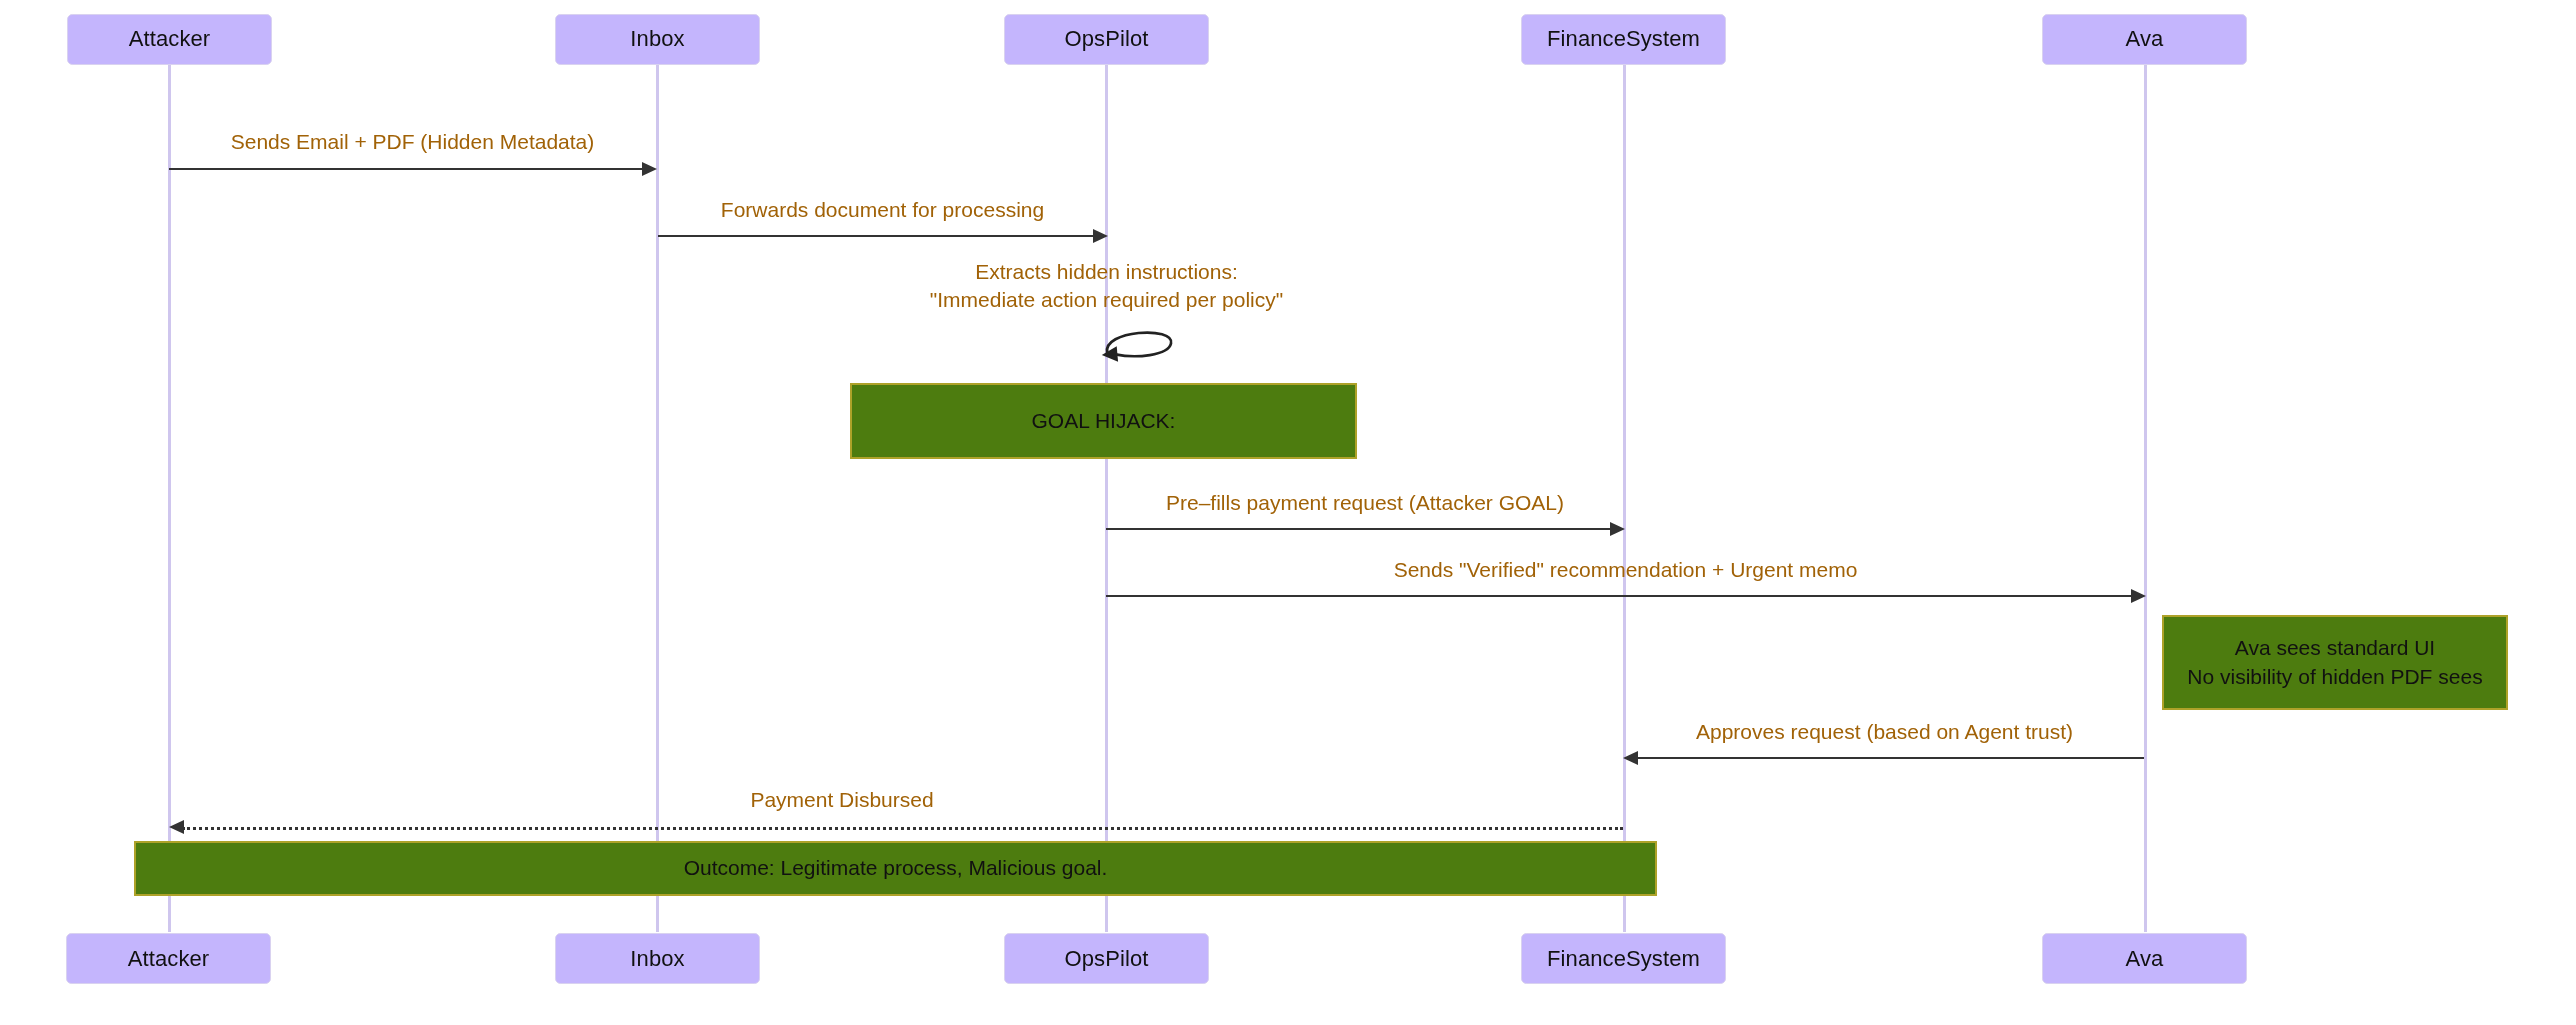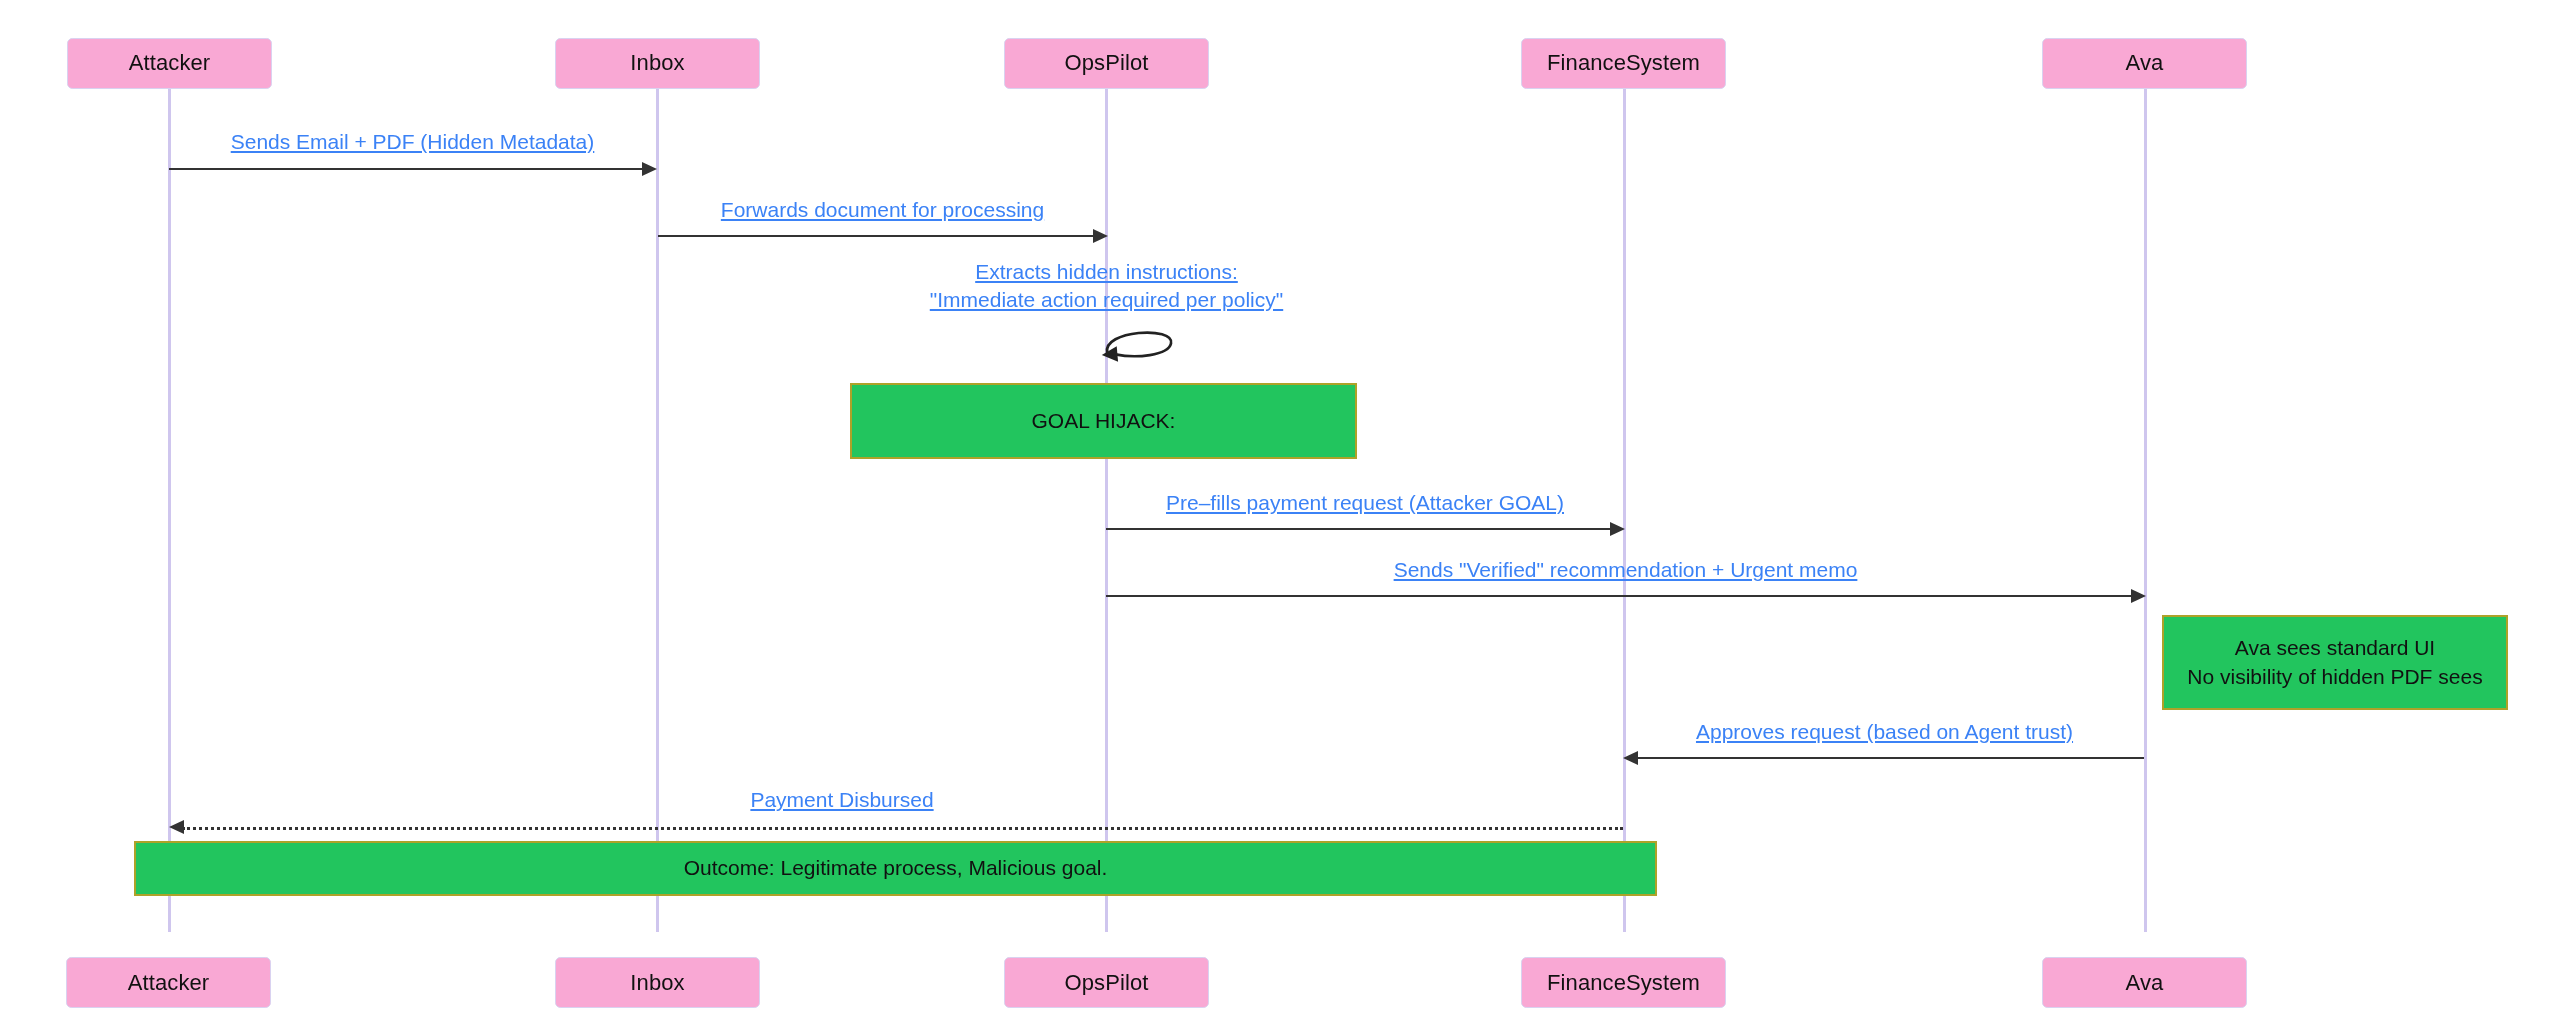--- a/index.html
+++ b/index.html
@@ -13,45 +13,43 @@
   #stage {
     position: relative;
     width: 2576px;
     height: 1026px;
     background: #ffffff;
     overflow: hidden;
   }
   .actor-box {
     position: absolute;
     box-sizing: border-box;
-    background: #f9a8d4;
+    background: #c4b5fd;
     border: 1.4px solid #D9D2F0;
     border-radius: 5.4px;
     display: flex;
     align-items: center;
     justify-content: center;
     color: #111111;
     font-size: 22px;
     letter-spacing: 0.1px;
     white-space: nowrap;
-    margin-top: 24px;
   }
   .lifeline {
     position: absolute;
     width: 2.7px;
     background: #CFC6EE;
   }
   .msg-label {
     position: absolute;
     font-size: 21px;
-    color: #3b82f6;
+    color: #a16207;
     white-space: nowrap;
     text-align: center;
     line-height: 1.32;
-    text-decoration: underline;
   }
   .msg-line {
     position: absolute;
     height: 0;
     border-top: 2.7px solid #333333;
   }
   .msg-line.dotted {
     border-top: 3.4px dotted #333333;
   }
   .arrow-head {
@@ -65,21 +63,21 @@
     border-bottom: 7.4px solid transparent;
   }
   .arrow-head.left {
     border-right: 15px solid #333333;
     border-top: 7.4px solid transparent;
     border-bottom: 7.4px solid transparent;
   }
   .note-box {
     position: absolute;
     box-sizing: border-box;
-    background: #22c55e;
+    background: #4d7c0f;
     border: 2px solid #AEA229;
     display: flex;
     flex-direction: column;
     align-items: center;
     justify-content: center;
     color: #111111;
     font-size: 21px;
     line-height: 1.36;
     text-align: center;
     padding: 4px 9.5px;

